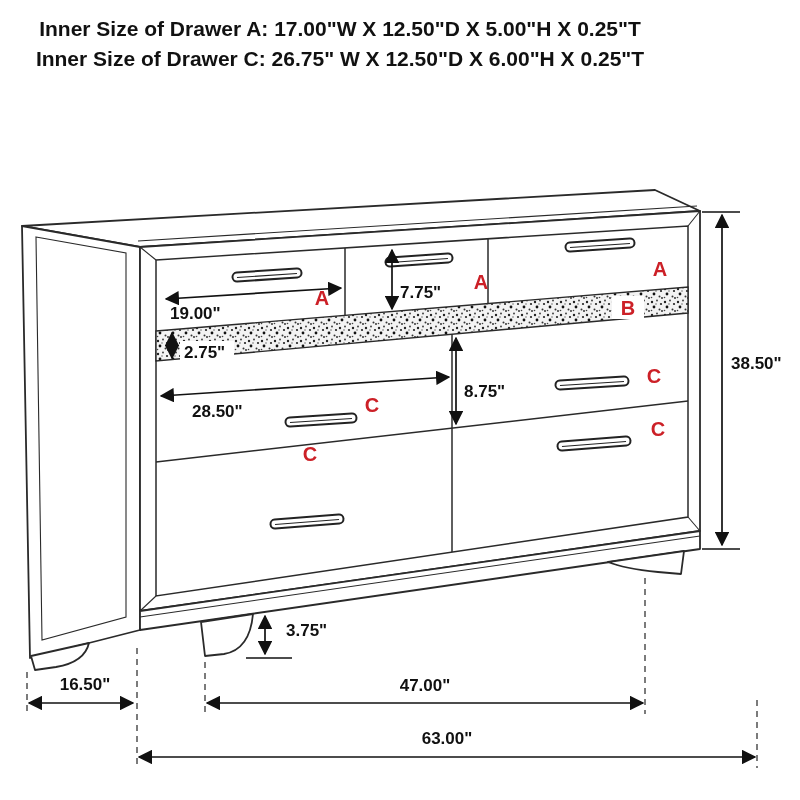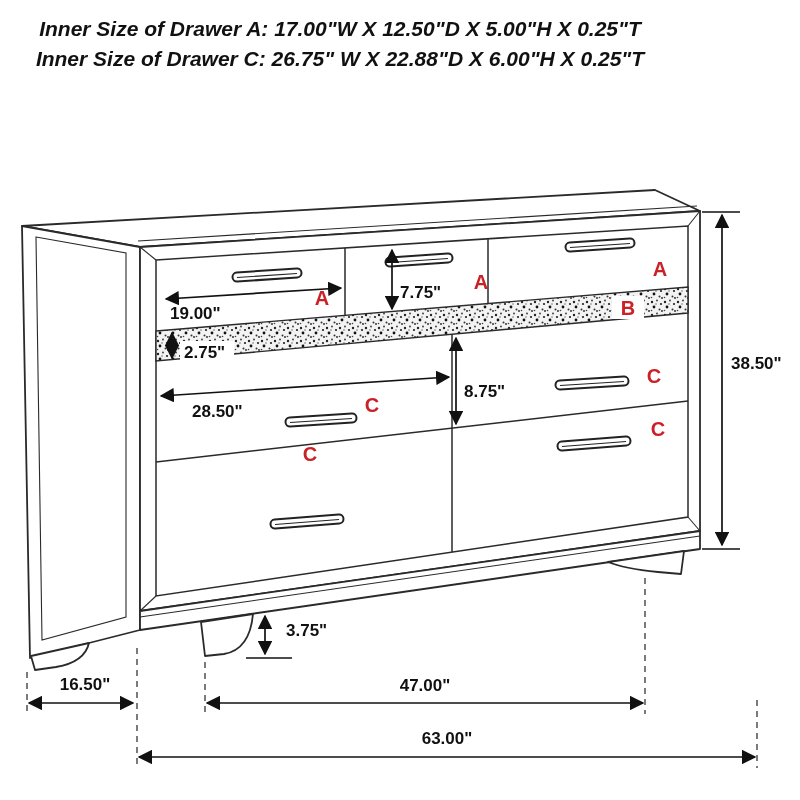--- a/index.html
+++ b/index.html
@@ -1,19 +1,19 @@
 <!DOCTYPE html>
 <html><head>
 <meta charset="utf-8">
 <style>
   html,body { margin:0; padding:0; background:#ffffff; }
   .page { position:relative; width:800px; height:800px; background:#ffffff; overflow:hidden;
           font-family:"Liberation Sans", sans-serif; }
   .title-block { position:absolute; top:14px; left:0; width:680px; text-align:center;
-                 font-weight:bold; font-size:21px; color:#111; line-height:30px;font-style:italic; }
+                 font-weight:bold; font-size:21px; color:#111; line-height:30px; }
   svg { position:absolute; top:0; left:0; }
   .shape { fill:#ffffff; stroke:#2a2a2a; stroke-width:1.8; stroke-linejoin:round; }
   .mid   { fill:none; stroke:#2a2a2a; stroke-width:1.5; }
   .thin  { fill:none; stroke:#2a2a2a; stroke-width:1.1; }
   .band  { stroke:#2a2a2a; stroke-width:1.4; }
   .hOut  { stroke:#222; stroke-width:11; stroke-linecap:round; fill:none; }
   .hIn   { stroke:#ffffff; stroke-width:7; stroke-linecap:round; fill:none; }
   .hMid  { stroke:#222; stroke-width:1.1; fill:none; }
   .arr   { stroke:#111; stroke-width:1.7; fill:none; }
   .tick  { stroke:#111; stroke-width:1.5; fill:none; }
@@ -23,21 +23,21 @@
   .mid-anchor { text-anchor:middle; }
   .whitebox { fill:#ffffff; }
 </style>
 </head>
 <body>
 
 <div class="page">
 
   <div class="title-block">
     <div>Inner Size of Drawer A: 17.00"W X 12.50"D X 5.00"H X 0.25"T</div>
-    <div>Inner Size of Drawer C: 26.75" W X 22.88"D X 6.00"H X 0.25"T</div>
+    <div>Inner Size of Drawer C: 26.75" W X 12.50"D X 6.00"H X 0.25"T</div>
   </div>
 
   <svg width="800" height="800" viewBox="0 0 800 800">
     <defs>
       <marker id="ah" viewBox="0 0 10 10" refX="9" refY="5" markerWidth="8.5" markerHeight="8.5" orient="auto-start-reverse">
         <path d="M0,0 L10,5 L0,10 Z" fill="#111"></path>
       </marker>
       <pattern id="sparkle" width="13" height="13" patternUnits="userSpaceOnUse">
         <rect width="13" height="13" fill="#f3f3f3"></rect>
         <circle cx="2" cy="3" r="1.2" fill="#222"></circle>

